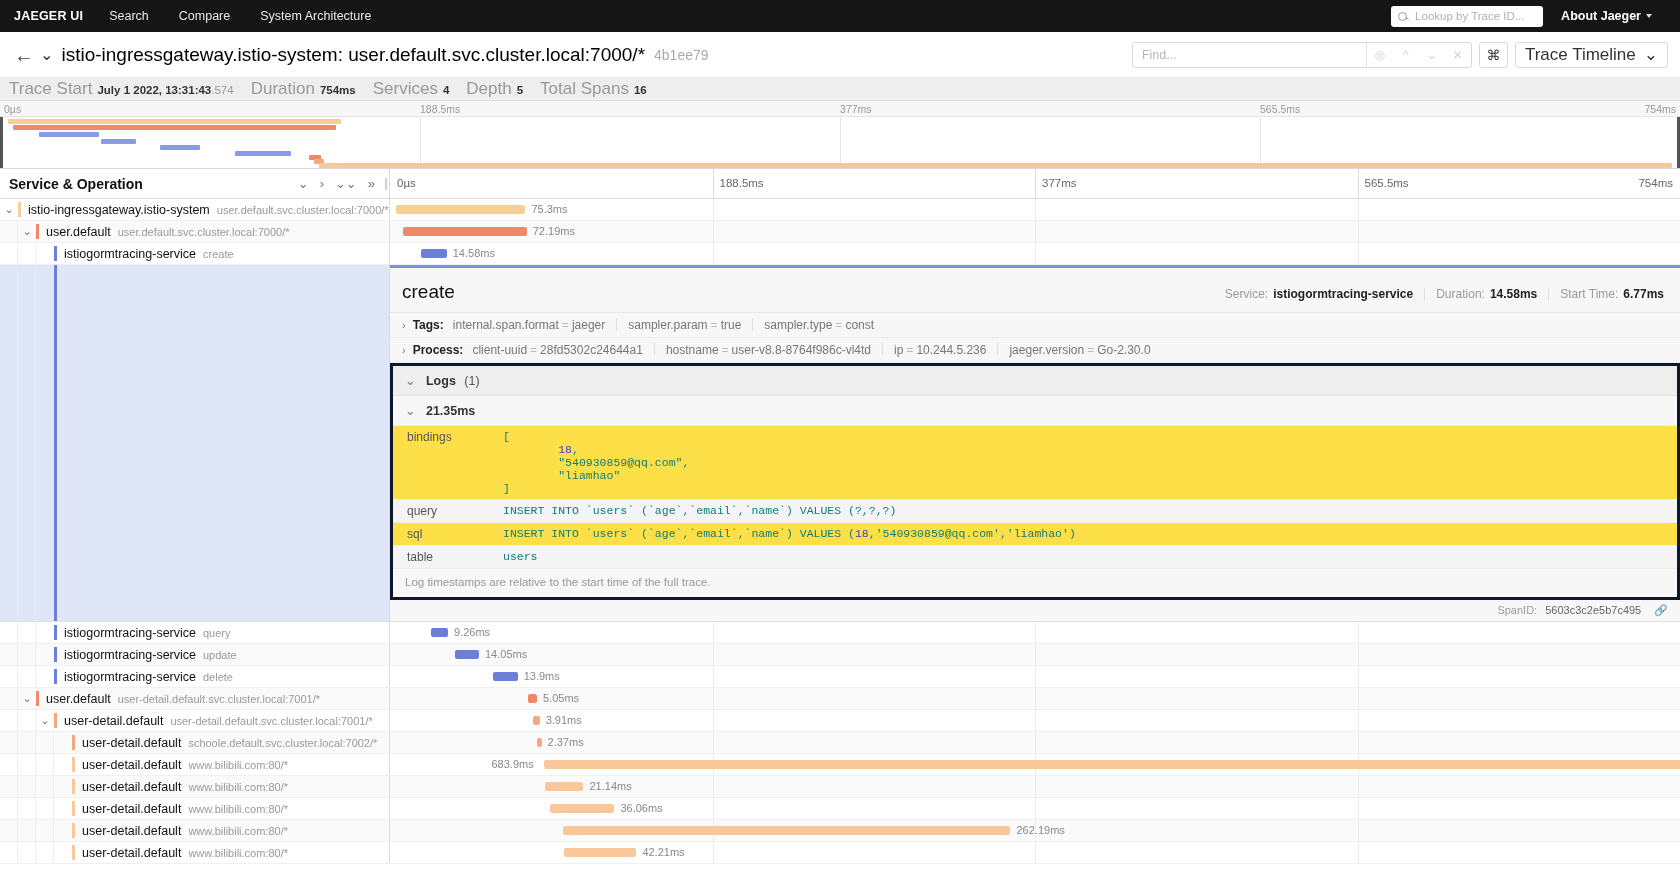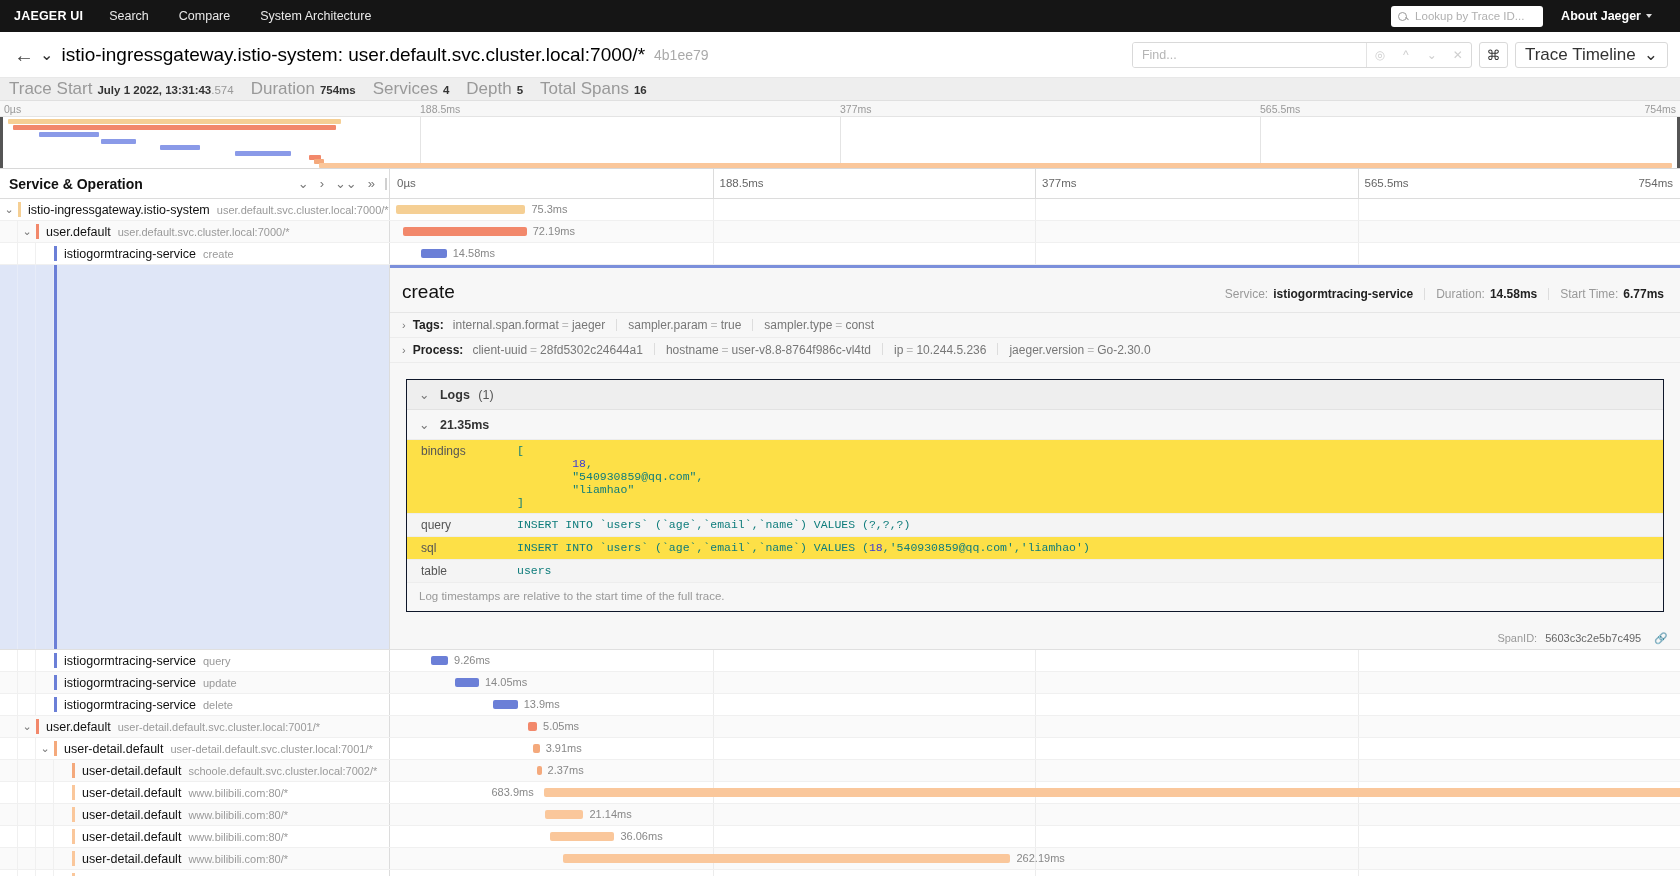--- a/index.html
+++ b/index.html
@@ -359,22 +359,22 @@
     border-bottom: 1px solid #ececec;
     font-size: 12px;
   }
   .kv-caret { color: #777; margin-right: 7px; font-size: 11px; }
   .kv-key { font-weight: bold; color: #222; margin-right: 9px; }
   .kv-item { color: #777; white-space: nowrap; }
   .kv-eq { color: #bbb; margin: 0 3px; }
   .kv-div { width: 1px; height: 12px; background: #ddd; margin: 0 11px; }
 
   .logs-box {
-    border: 1px solid #0f172a;
-    margin: 16px;
+    border: 3px solid #0f172a;
+    margin: 0;
     position: relative;
   }
   .logs-hdr {
     background: #eee;
     padding: 7px 12px;
     border-bottom: 1px solid #e2e2e2;
     font-size: 12.5px;
     color: #333;
   }
   .logs-hdr b { font-weight: bold; }

